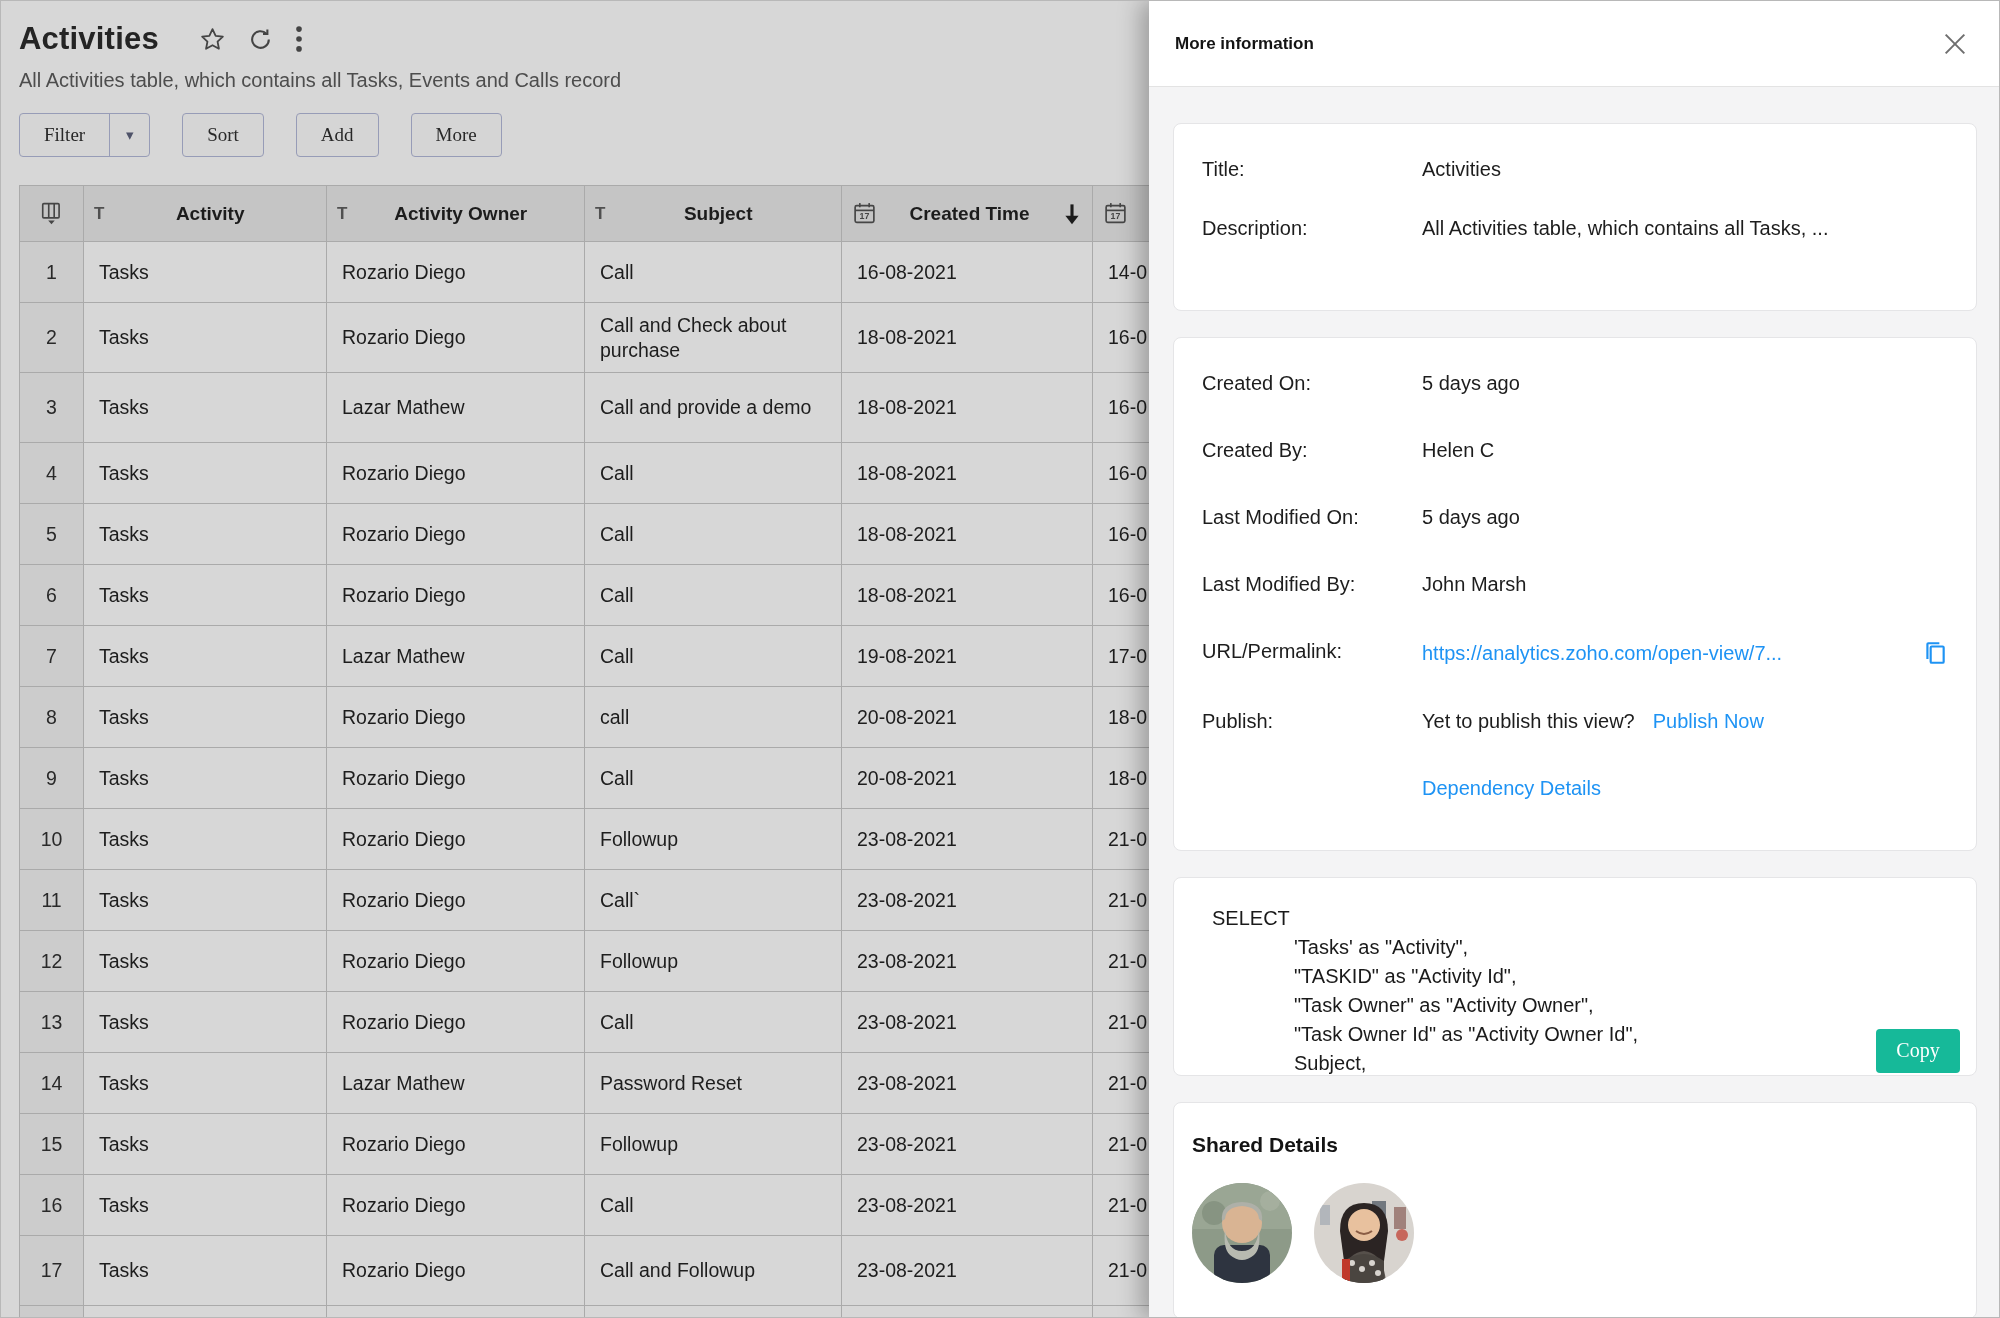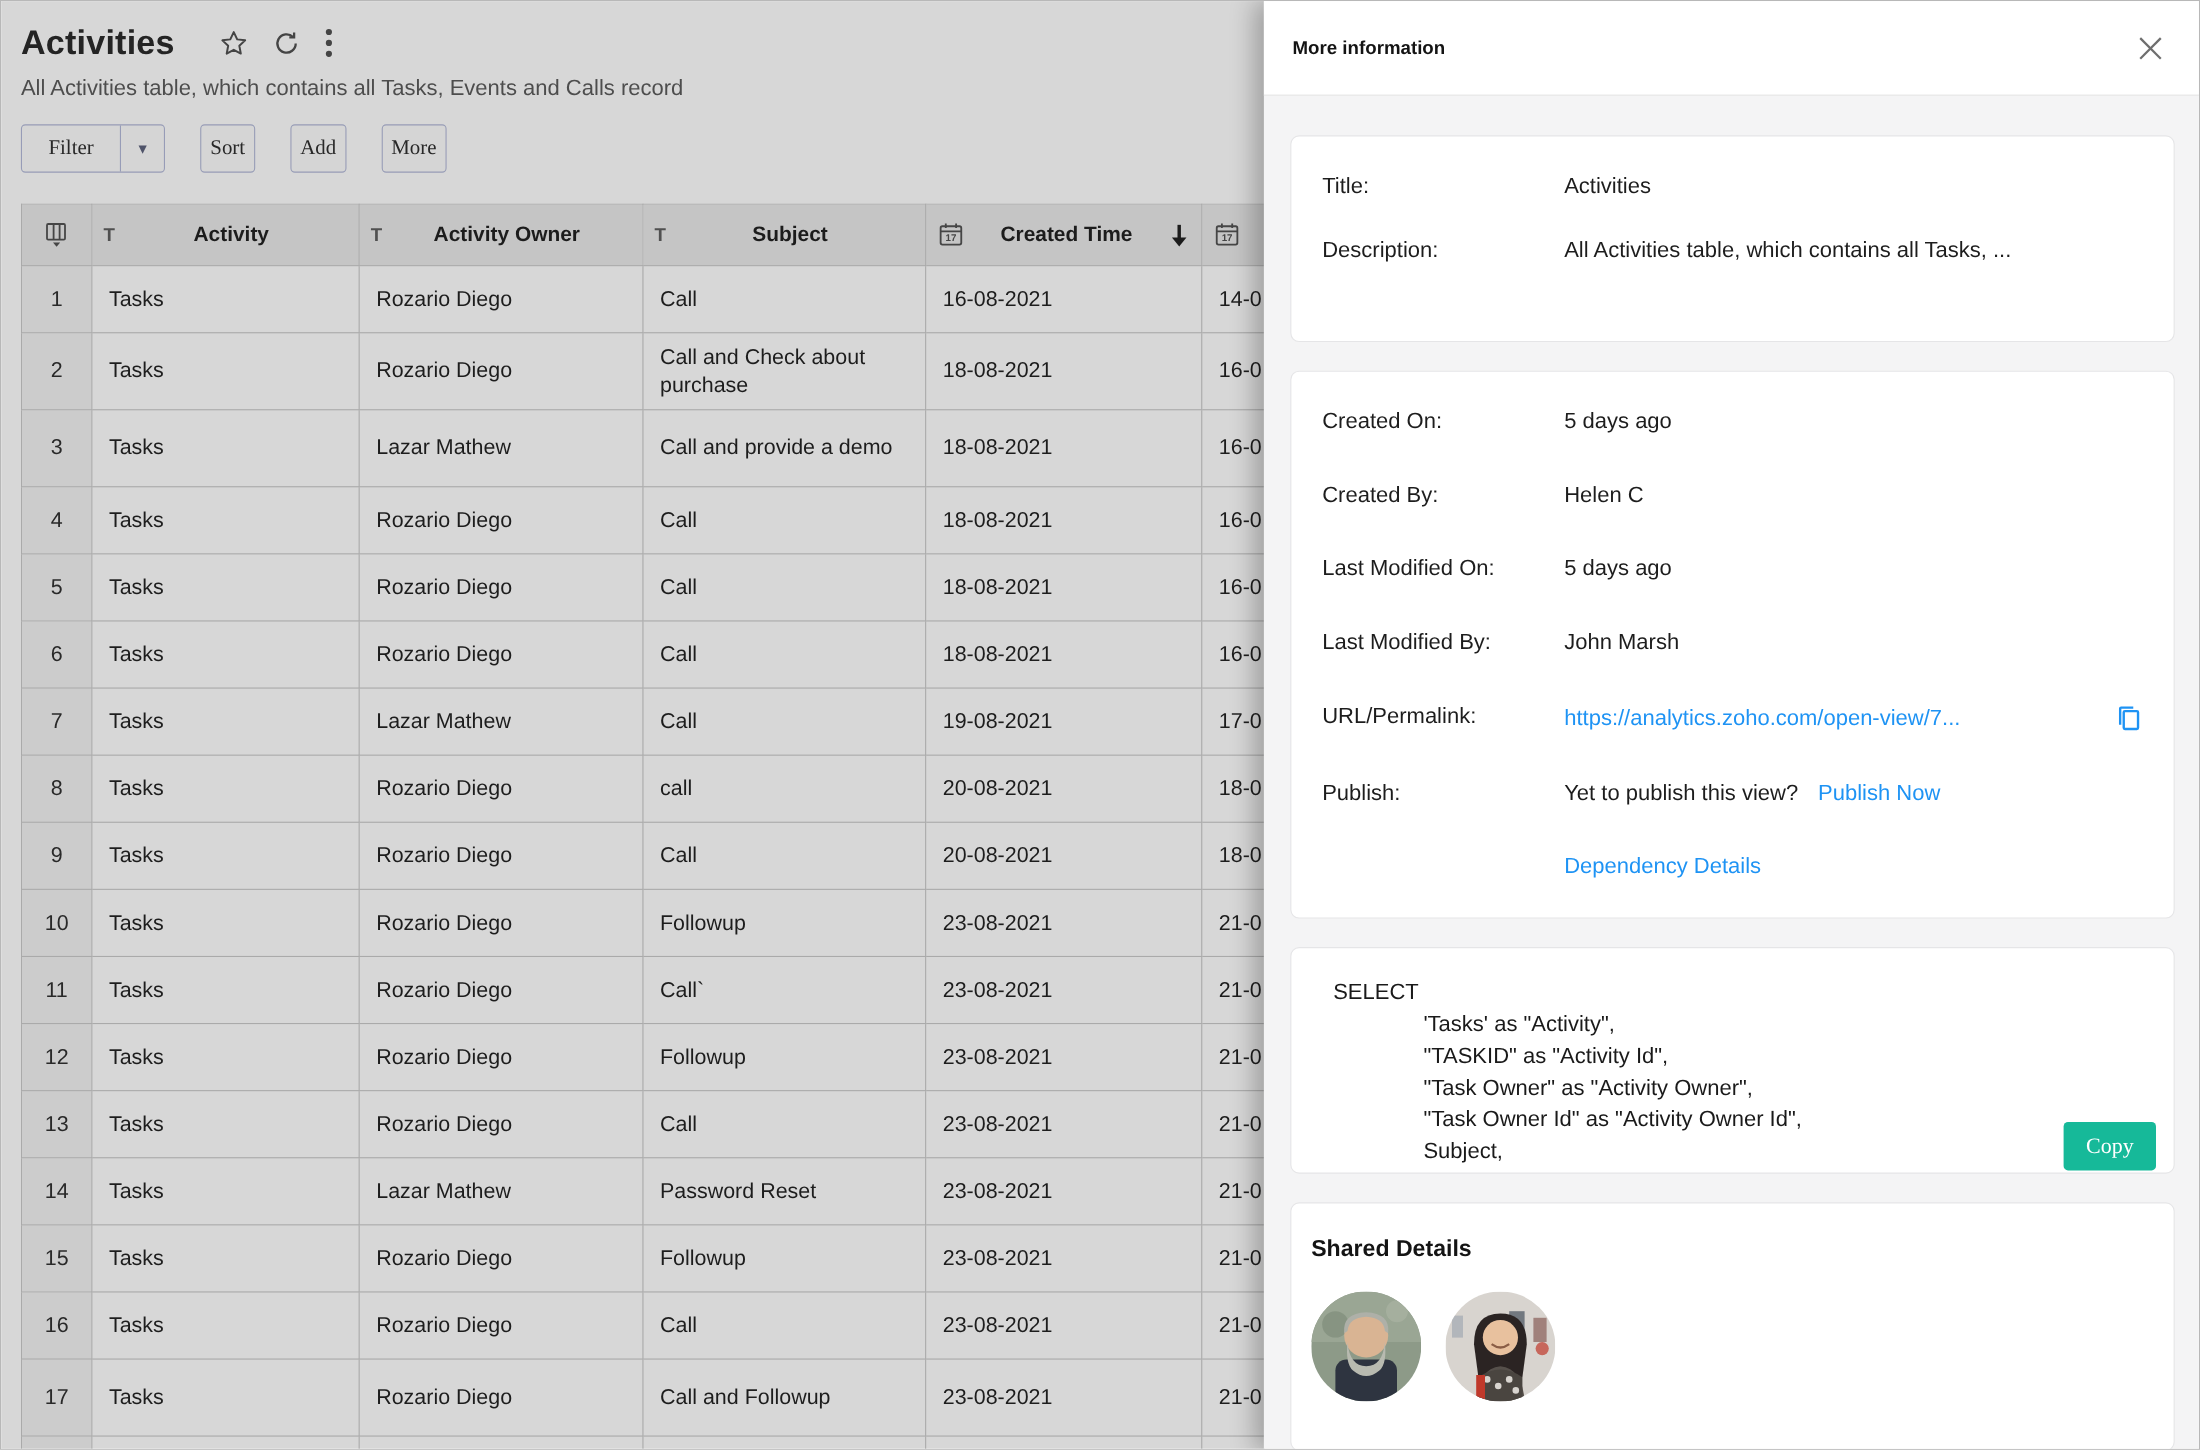--- a/index.html
+++ b/index.html
@@ -12,21 +12,21 @@
   
   .content { position:absolute; left:0; top:0; width:1148px; height:1318px; background:#fff; }
   .page-header { padding:20px 0 0 18px; }
   .title-row { display:flex; align-items:center; }
   .page-title { font-size:31px; font-weight:bold; color:#262626; letter-spacing:.2px; }
   .title-icons { display:flex; align-items:center; gap:22px; margin-left:40px; }
   .icon-btn { background:none; border:none; cursor:pointer; display:flex; align-items:center; color:#4d4d4d; }
   .subtitle { margin-top:12px; font-size:20px; color:#585858; }
   .toolbar { display:flex; gap:32px; margin:21px 0 0 18px;font-family:Liberation Serif, serif; }
   .btn { display:flex; align-items:center; background:#fdfdfd; border:1px solid #b2b8d8;
-         border-radius:4px; font-size:19px; color:#2b2b2b; padding:0 8px; height:44px; cursor:pointer;
+         border-radius:4px; font-size:19px; color:#2b2b2b; padding:0 24px; height:44px; cursor:pointer;
          font-family:inherit; }
   .btn-split { display:flex; padding:0; }
   .btn-split .split-main { padding:0 24px; display:flex; align-items:center; height:100%; }
   .btn-split .split-caret { width:40px; display:flex; align-items:center; justify-content:center;
          border-left:1px solid #b2b8d8; height:100%; color:#5a5f7a; font-size:15px; }
   
   .table-wrap { position:absolute; left:18px; top:184px; right:0; bottom:-40px; overflow:hidden; }
   table { border-collapse:collapse; table-layout:fixed; width:1400px; background:#fff; }
   th, td { border:1px solid #c9c9c9; overflow:hidden; }
   thead th { height:56px; background:#e9e9e9; font-size:19px; font-weight:bold; color:#1d1d1d; padding:0 10px; }
@@ -45,21 +45,21 @@
   
   .panel { position:absolute; left:1148px; top:0; width:852px; height:1318px; background:#f4f4f5;
            box-shadow:-8px 0 22px rgba(0,0,0,0.28); z-index:10; display:flex; flex-direction:column; }
   .panel-header { background:#fff; height:86px; flex:0 0 86px; border-bottom:1px solid #e3e3e3;
                   display:flex; align-items:center; padding:0 30px 0 26px; }
   .panel-title { font-size:17px; font-weight:bold; color:#141414; }
   .close-btn { margin-left:auto; background:none; border:none; cursor:pointer; color:#6e6e6e; display:flex; }
   .panel-body { padding:36px 24px 0 24px; display:flex; flex-direction:column; gap:26px; overflow:hidden; }
   .card { background:#fff; border:1px solid #e5e5e7; border-radius:8px; padding:34px 28px; }
   .meta-row { display:flex; align-items:flex-start; font-size:20px; color:#1d1d1d; margin-bottom:44px; }
-  .meta-row:last-child { margin-bottom:0; }
+  .meta-row:last-child { margin-bottom:16px; }
   .card.info .meta-row { margin-bottom:36px; }
   .meta-label { flex:0 0 220px; }
   .meta-value { flex:1; display:flex; align-items:center; gap:18px; }
   .link { color:#1e93f4; text-decoration:none; cursor:pointer; }
   .copy-icon-btn { margin-left:auto; background:none; border:none; cursor:pointer; display:flex; color:#1e93f4; }
   
   .sql-card { height:215px; overflow:hidden; position:relative; padding:26px 38px; }
   .sql-keyword { font-size:20px; color:#1a1a1a; line-height:29px; }
   .sql-line { font-size:20px; color:#1a1a1a; line-height:29px; padding-left:82px; }
   .copy-btn { position:absolute; right:16px; bottom:2px; width:84px; height:44px; background:#16b999;

